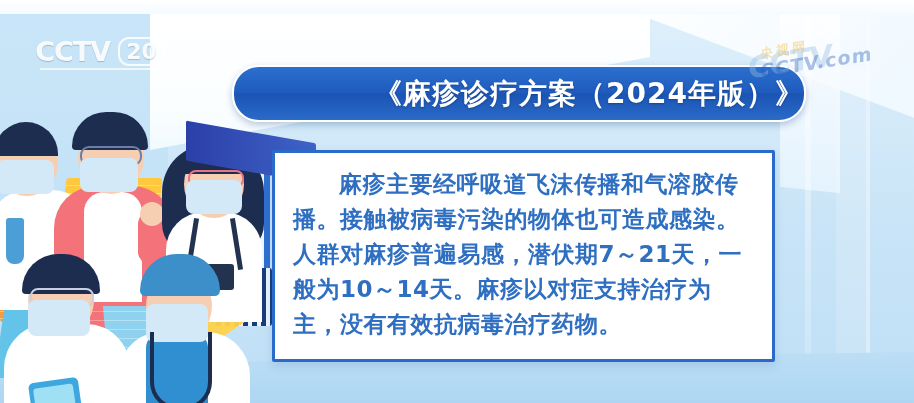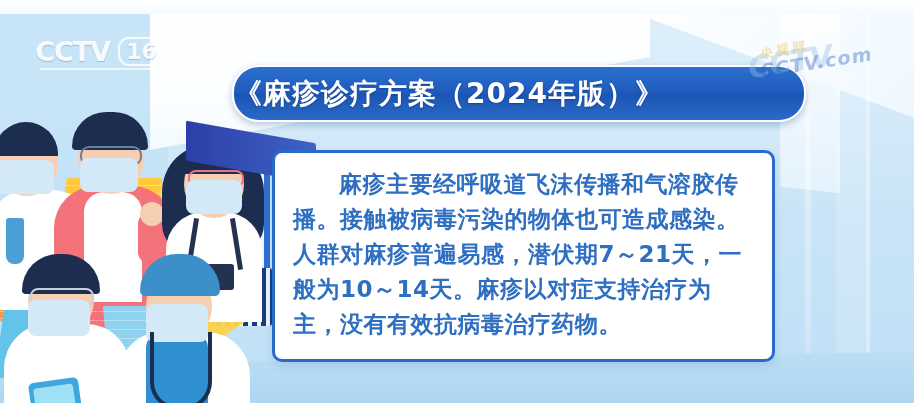--- a/index.html
+++ b/index.html
@@ -115,28 +115,28 @@
   .ribbon{position:absolute;left:186px;top:132px;width:130px;height:40px;
     background:linear-gradient(90deg,#2b3fa8 0%, #3f63c8 100%);
     transform:skewY(10deg);border-radius:2px;}
 
   
   .banner{position:absolute;left:232px;top:65px;width:570px;height:53px;
     border-radius:27px;
     background:linear-gradient(180deg,#2b6fce 0%, #1f5bbd 48%, #1b55b4 52%, #2a6ac8 100%);
     box-shadow:0 3px 7px rgba(20,60,130,.28);
     border:2.5px solid #ffffff;
-    display:flex;align-items:center;justify-content:flex-start;}
+    display:flex;align-items:center;justify-content:flex-end;}
   .banner-text{color:#ffffff;font-size:28px;font-weight:bold;letter-spacing:1px;
     font-family:"DejaVu Sans","Liberation Sans",sans-serif;white-space:nowrap;
     text-shadow:0 1px 2px rgba(10,40,90,.45);}
 
   
   .card{position:absolute;left:272px;top:150px;width:503px;height:212px;
-    background:#ffffff;border:3px solid #2a6ac8;border-radius:10px;
+    background:#ffffff;border:3px solid #2a6ac8;border-radius:2px;
     box-shadow:0 4px 10px rgba(30,70,140,.13);
     padding:14px 18px 10px 18px;box-sizing:border-box;}
   .card-body{font-family:"DejaVu Sans","Liberation Sans",sans-serif;
     color:#2e6fc2;font-size:23px;font-weight:bold;line-height:35px;
     letter-spacing:.5px;text-indent:2em;}
 
   
   .cctv-logo{position:absolute;left:36px;top:36px;width:128px;height:54px;}
   .cctv-row{display:flex;align-items:center;justify-content:center;gap:2px;}
   .cctv-word{font-size:27px;font-weight:bold;color:rgba(255,255,255,.92);
@@ -241,21 +241,21 @@
   </div>
 
   <div class="card">
     <div class="card-body">麻疹主要经呼吸道飞沫传播和气溶胶传播。接触被病毒污染的物体也可造成感染。人群对麻疹普遍易感，潜伏期7～21天，一般为10～14天。麻疹以对症支持治疗为主，没有有效抗病毒治疗药物。</div>
   </div>
 
   <div class="cctv-logo">
     <div class="cctv-row">
       <span class="cctv-word">CCTV</span>
       <span class="cctv-slash"></span>
-      <span class="cctv-13">16</span>
+      <span class="cctv-13">20</span>
     </div>
     <div class="cctv-rule"></div>
   </div>
 
   <div class="wm-ghost">CCTV</div>
   <div class="wm">
     <div class="wm-cn">央视网</div>
     <div class="wm-en">CCTV.com</div>
   </div>
 

